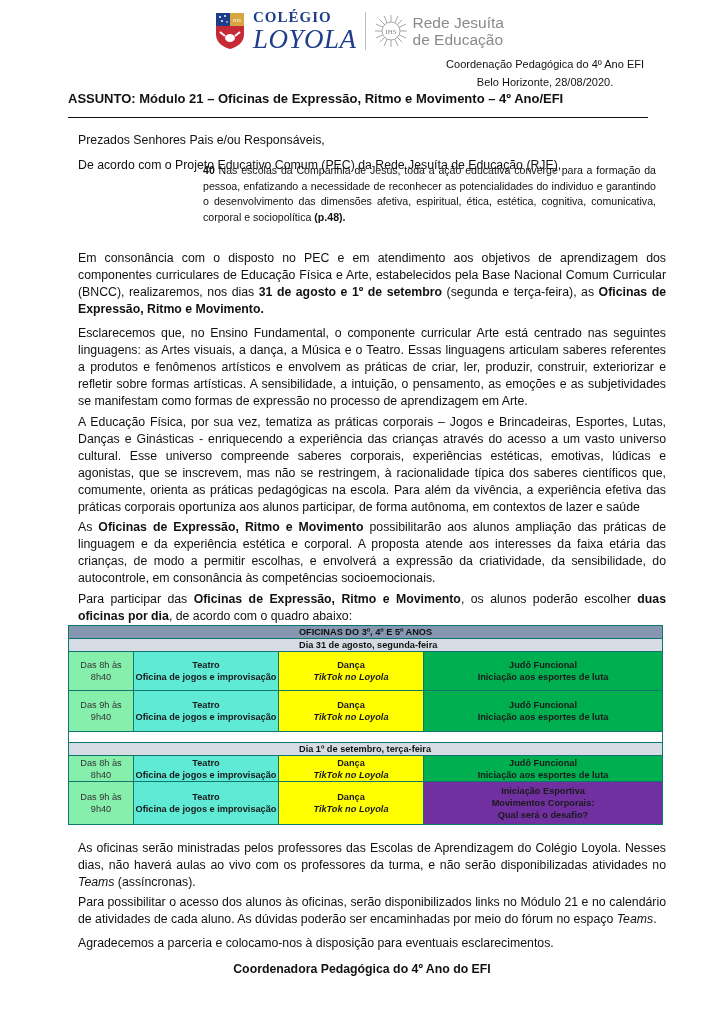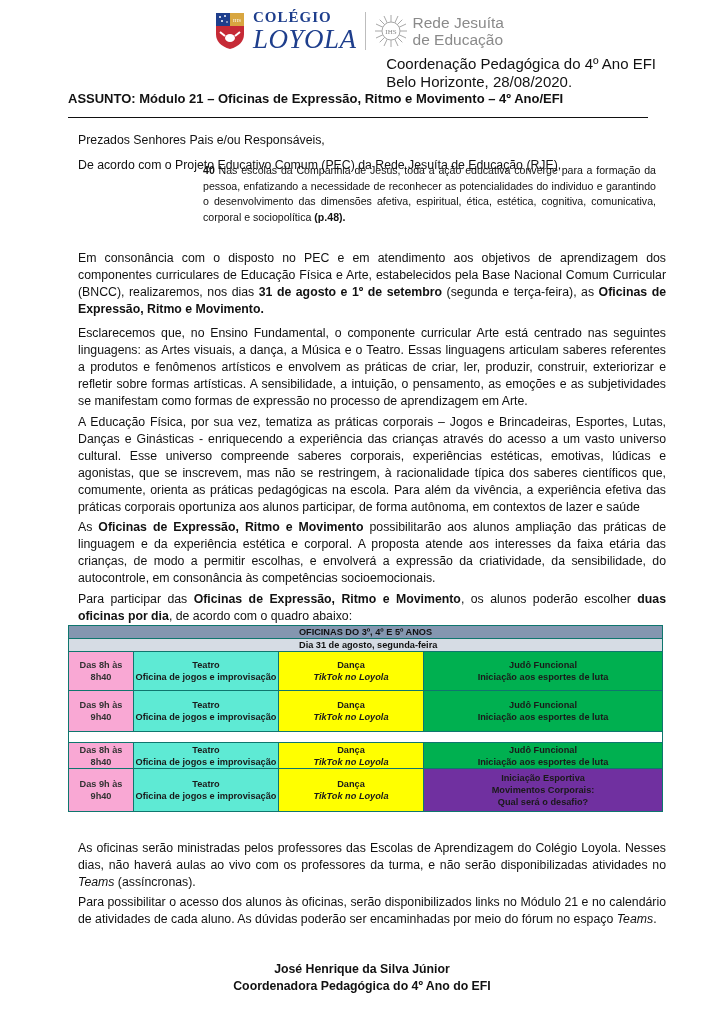--- a/index.html
+++ b/index.html
@@ -11,35 +11,35 @@
   .logo-wrap { position: absolute; left: 215px; top: 8px; height: 46px; display: flex; align-items: center; }
   .shield { width: 30px; height: 38px; position: relative; }
   .shield svg { display: block; }
   .college { margin-left: 8px; color: #1e3e8c; font-family: "Liberation Serif", serif; line-height: 1; }
   .college .c1 { font-size: 15px; letter-spacing: 1px; font-weight: bold; }
   .college .c2 { font-size: 27px; letter-spacing: 0.5px; margin-top: 1px; font-style: italic; }
   .vdivider { width: 1px; height: 38px; background: #bdbdbd; margin: 0 8px 0 8px; }
   .ihs { width: 34px; height: 34px; }
   .rede { margin-left: 5px; color: #8a8a8a; font-size: 15.5px; line-height: 17px; }
 
-  .right-lines { position: absolute; right: 68px; top: 55px; text-align: left; font-size: 15px; line-height: 18px; }
+  .right-lines { position: absolute; right: 80px; top: 55px; text-align: center; font-size: 11px; line-height: 18px; }
   .subject { position: absolute; left: 68px; top: 91px; font-size: 13px; font-weight: bold; }
   .rule { position: absolute; left: 68px; top: 117px; width: 580px; height: 0; border-top: 1px solid #111; }
 
   .p { position: absolute; left: 68px; width: 588px; font-size: 12.3px; line-height: 17px; text-align: justify; margin: 10px; }
   .p b { font-weight: bold; }
   .quote { position: absolute; left: 203px; width: 453px; top: 163px; font-size: 10.6px; line-height: 15.5px; text-align: justify; margin: 0; }
 
   
   .tbl { position: absolute; left: 68px; top: 625px; width: 594px; border-collapse: collapse; table-layout: fixed;
          font-size: 9.2px; line-height: 12px; }
   .tbl td { border: 1px solid #0f766e; padding: 0; text-align: center; vertical-align: middle; }
   .tbl .hdr { background: #8496b0; font-weight: bold; height: 11px; color: #111; }
   .tbl .day { background: #d6dce4; font-weight: bold; height: 11px; text-align: left; padding-left: 230px; }
-  .tbl .time { background: #f9a8d4; color: #333; font-weight: bold; margin-top: 10px; }
+  .tbl .time { background: #86efac; color: #333; font-weight: normal; margin-top: 10px; }
   .tbl .red { background: #5eead4; color: #1a1a1a; font-weight: bold; }
   .tbl .yellow { background: #ffff00; color: #1a1a1a; font-weight: bold; }
   .tbl .green { background: #00b050; color: #1a1a1a; font-weight: bold; }
   .tbl .purple { background: #7030a0; color: #1a1a1a; font-weight: bold; }
   .tbl .spacer { background: #ffffff; height: 10px; }
   .tbl i { font-style: italic; }
   .tbl .r1 td { height: 38px; }
   .tbl .r2 td { height: 40px; }
   .tbl .r3 td { height: 25px; }
   .tbl .r4 td { height: 42px; }
@@ -165,20 +165,23 @@
             <i class="cell-line">TikTok no Loyola</i>
           </td>
       <td class="green">
             <span class="cell-line">Judô Funcional</span>
             <span class="cell-line">Iniciação aos esportes de luta</span>
           </td>
     </tr>
     <tr>
       <td colspan="4" class="spacer"></td>
     </tr>
+    <tr>
+      <td colspan="4" class="day">Dia 1º de setembro, terça-feira</td>
+    </tr>
     <tr class="r3">
       <td class="time">
             <span class="cell-line">Das 8h às</span>
             <span class="cell-line">8h40</span>
           </td>
       <td class="red">
             <span class="cell-line">Teatro</span>
             <span class="cell-line">Oficina de jogos e improvisação</span>
           </td>
       <td class="yellow">
@@ -209,18 +212,18 @@
             <span class="cell-line">Qual será o desafio?</span>
           </td>
     </tr>
   </tbody>
     </table>
 
   <p class="p" style="top:830px;"><span>As oficinas serão ministradas pelos professores das Escolas de Aprendizagem do Colégio Loyola. Nesses dias, não haverá aulas ao vivo com os professores da turma, e não serão disponibilizadas atividades no </span><i>Teams</i><span> (assíncronas).</span></p>
 
   <p class="p" style="top:884px;"><span>Para possibilitar o acesso dos alunos às oficinas, serão disponibilizados links no Módulo 21 e no calendário de atividades de cada aluno. As dúvidas poderão ser encaminhadas por meio do fórum no espaço </span><i>Teams</i><span>.</span></p>
 
+  <p class="p" style="top:925px;">Agradecemos a parceria e colocamo-nos à disposição para eventuais esclarecimentos.</p>
 
   <div class="sig">
-    <div>José Henrique da Silva Júnior</div>
     <div>Coordenadora Pedagógica do 4º Ano do EFI</div>
   </div>
 </div>
 
 </body></html>

